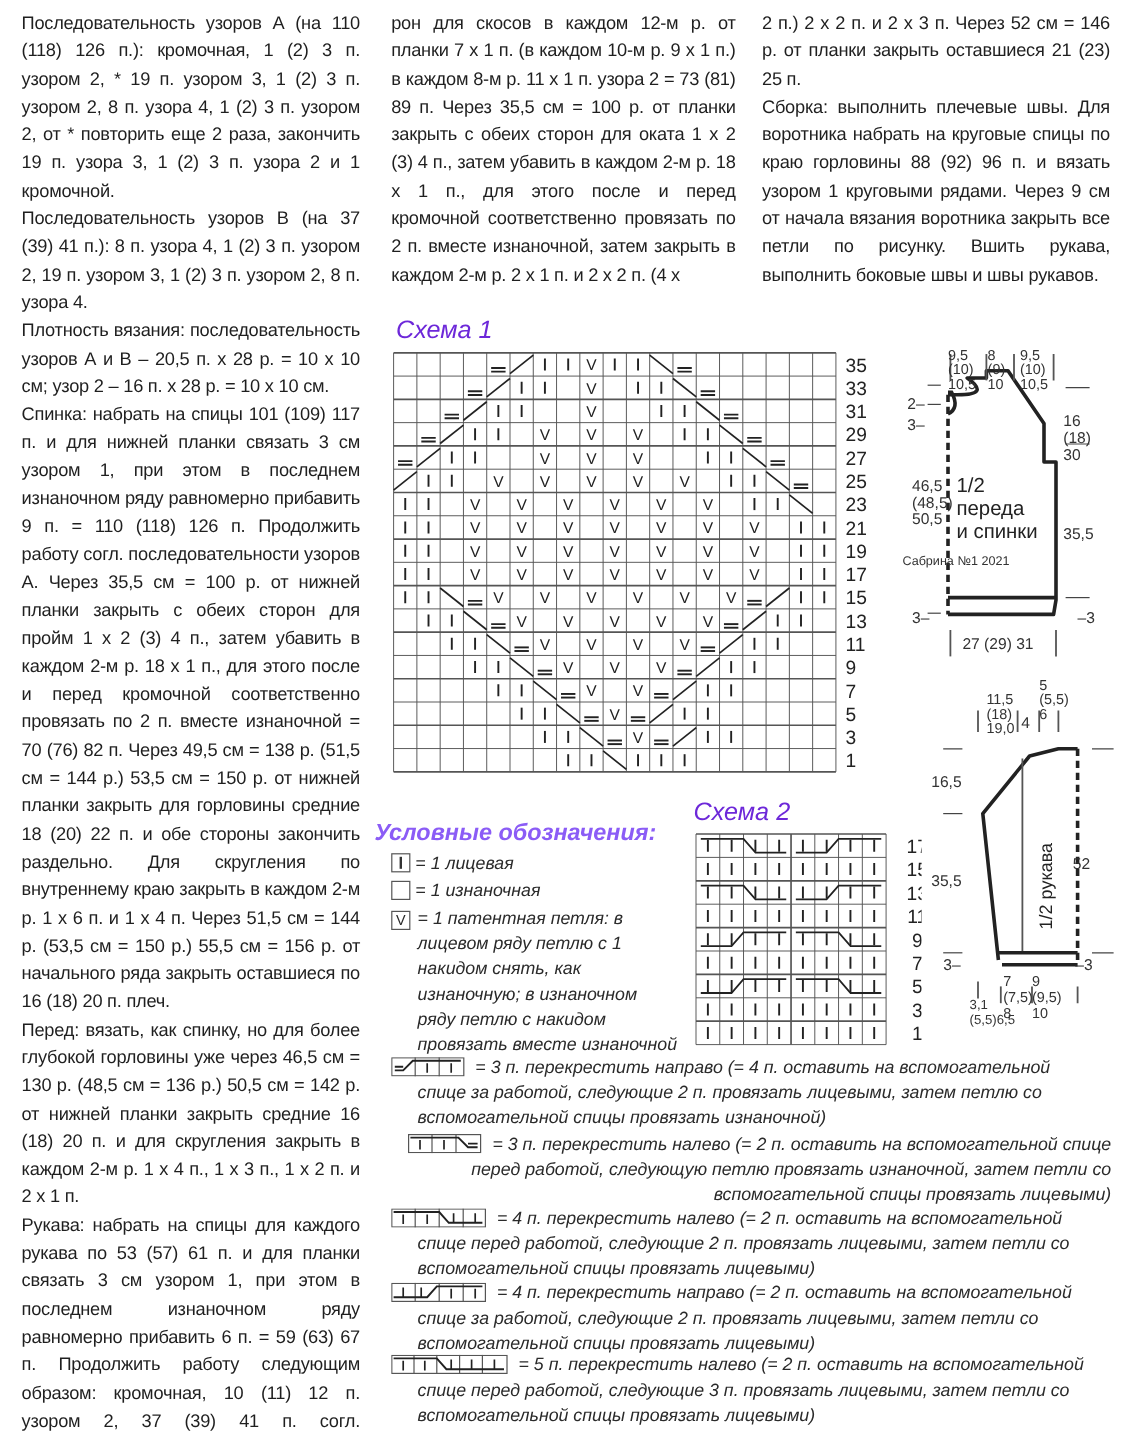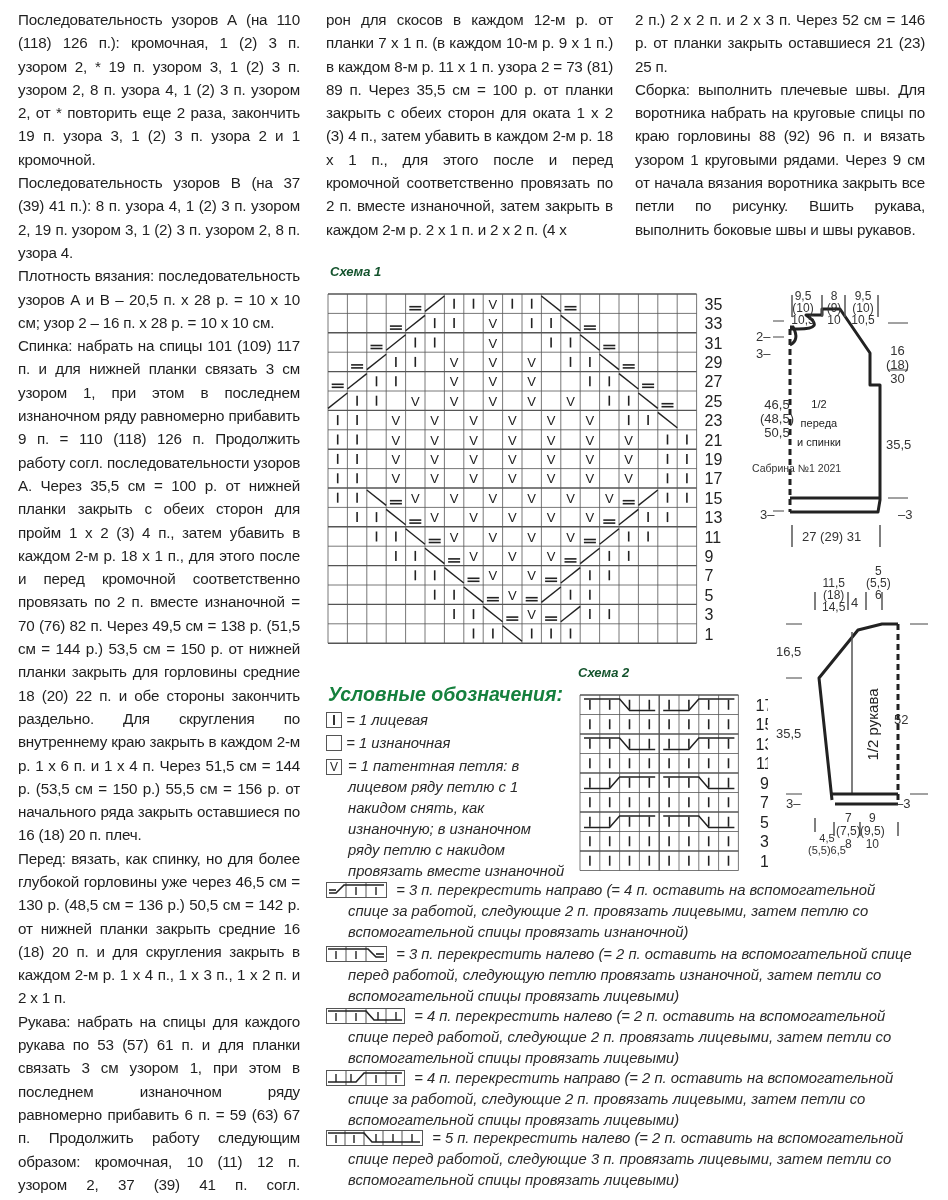--- a/index.html
+++ b/index.html
@@ -3,26 +3,26 @@
 <meta charset="utf-8">
 <style>
   html,body{margin:0;padding:0;background:#fff;}
   body{width:948px;height:1200px;position:relative;overflow:hidden;font-family:"Liberation Sans",sans-serif;color:#1f1f1f;}
   .col{position:absolute;top:8px;font-size:15.2px;line-height:23.3px;text-align:justify;letter-spacing:-0.2px;}
   .col p{margin:0;}
   .c1{left:18px;width:282px;}
   .c2{left:326px;width:287px;}
   .c3{left:635px;width:290px;}
   b.h{font-weight:normal;}
-  .title{position:absolute;font-weight:bold;font-style:italic;font-size:13px;color:#14532d;}
-  .legend-title{position:absolute;left:328px;top:683px;font-weight:bold;font-style:italic;font-size:19.5px;color:#15803d;}
+  .title{position:absolute;font-weight:normal;font-style:italic;font-size:21px;color:#6d28d9;}
+  .legend-title{position:absolute;left:312px;top:683px;font-weight:bold;font-style:italic;font-size:19.5px;color:#8b5cf6;}
   .leg{position:absolute;font-style:italic;font-size:14.8px;line-height:21px;color:#2a2a2a;}
   .sym{display:inline-block;border:1.5px solid #555;background:#fff;height:14px;vertical-align:-3px;position:relative;}
   .cable{position:absolute;font-style:italic;font-size:14.8px;line-height:21px;color:#2a2a2a;left:326px;width:600px;}
-  .dim{position:absolute;font-size:13px;line-height:13px;color:#333;text-align:center;}
+  .dim{position:absolute;font-size:13px;line-height:13px;color:#333;text-align:left;}
   svg text{font-family:"Liberation Sans",sans-serif;}
 </style>
 </head>
 <body>
 
 <div class="col c1">
   <p><b class="h">Последовательность узоров А</b><span> (на 110 (118) 126 п.): кромочная, 1 (2) 3 п. узором 2, * 19 п. узором 3, 1 (2) 3 п. узором 2, 8 п. узора 4, 1 (2) 3 п. узором 2, от * повторить еще 2 раза, закончить 19 п. узора 3, 1 (2) 3 п. узора 2 и 1 кромочной.</span></p>
   <p><b class="h">Последовательность узоров В</b><span> (на 37 (39) 41 п.): 8 п. узора 4, 1 (2) 3 п. узором 2, 19 п. узором 3, 1 (2) 3 п. узором 2, 8 п. узора 4.</span></p>
   <p><b class="h">Плотность вязания:</b><span> последовательность узоров А и В – 20,5 п. x 28 р. = 10 x 10 см; узор 2 – 16 п. x 28 р. = 10 x 10 см.</span></p>
   <p><b class="h">Спинка:</b><span> набрать на спицы 101 (109) 117 п. и для нижней планки связать 3 см узором 1, при этом в последнем изнаночном ряду равномерно прибавить 9 п. = 110 (118) 126 п. Продолжить работу согл. последовательности узоров А. Через 35,5 см = 100 р. от нижней планки закрыть с обеих сторон для пройм 1 x 2 (3) 4 п., затем убавить в каждом 2-м р. 18 x 1 п., для этого после и перед кромочной соответственно провязать по 2 п. вместе изнаночной = 70 (76) 82 п. Через 49,5 см = 138 р. (51,5 см = 144 р.) 53,5 см = 150 р. от нижней планки закрыть для горловины средние 18 (20) 22 п. и обе стороны закончить раздельно. Для скругления по внутреннему краю закрыть в каждом 2-м р. 1 x 6 п. и 1 x 4 п. Через 51,5 см = 144 р. (53,5 см = 150 р.) 55,5 см = 156 р. от начального ряда закрыть оставшиеся по 16 (18) 20 п. плеч.</span></p>
@@ -336,21 +336,21 @@
     <line x1="20" y1="0" x2="20" y2="16" stroke="#555"></line>
       <line x1="40" y1="0" x2="40" y2="16" stroke="#555"></line>
     <path d="M3 11 H10 L18 3 H58" fill="none" stroke="#222" stroke-width="1.6"></path>
     <line x1="3" y1="8" x2="10" y2="8" stroke="#222" stroke-width="1.6"></line>
     <line x1="30" y1="5" x2="30" y2="13" stroke="#222" stroke-width="1.4"></line>
       <line x1="50" y1="5" x2="50" y2="13" stroke="#222" stroke-width="1.4"></line>
   </svg>
   <span>= 3 п. перекрестить направо (= 4 п. оставить на вспомогательной</span>
   <div style="padding-left:22px;">спице за работой, следующие 2 п. провязать лицевыми, затем петлю со вспомогательной спицы провязать изнаночной)</div>
 </div>
-<div class="cable" style="top:944px;">
+<div class="cable" style="top:944px;text-align:right;">
   <svg width="66" height="16" style="vertical-align:-3px;">
     <rect x="0.5" y="0.5" width="60" height="15" fill="#fff" stroke="#555"></rect>
     <line x1="20" y1="0" x2="20" y2="16" stroke="#555"></line>
       <line x1="40" y1="0" x2="40" y2="16" stroke="#555"></line>
     <path d="M2 3 H42 L50 11 H58" fill="none" stroke="#222" stroke-width="1.6"></path>
     <line x1="50" y1="8" x2="58" y2="8" stroke="#222" stroke-width="1.6"></line>
     <line x1="10" y1="5" x2="10" y2="13" stroke="#222" stroke-width="1.4"></line>
       <line x1="30" y1="5" x2="30" y2="13" stroke="#222" stroke-width="1.4"></line>
   </svg>
   <span>= 3 п. перекрестить налево (= 2 п. оставить на вспомогательной спице</span>
@@ -558,21 +558,21 @@
 <div class="dim" style="left:886px;top:344px;line-height:14px;">
     <div>16</div>
     <div>(18)</div>
     <div>30</div>
   </div>
 <div class="dim" style="left:760px;top:398px;line-height:14px;">
     <div>46,5</div>
     <div>(48,5)</div>
     <div>50,5</div>
   </div>
-<div class="dim" style="left:797px;top:395px;font-size:11px;line-height:19px;color:#222;">
+<div class="dim" style="left:797px;top:395px;font-size:17px;line-height:19px;color:#222;">
     <div>1/2</div>
     <div>переда</div>
     <div>и спинки</div>
   </div>
 <div class="dim" style="left:886px;top:438px;">35,5</div>
 <div class="dim" style="left:752px;top:462px;font-size:10.5px;text-align:left;">Сабрина №1 2021</div>
 <div class="dim" style="left:760px;top:508px;">3–</div>
 <div class="dim" style="left:898px;top:508px;">–3</div>
 <div class="dim" style="left:802px;top:530px;">27 (29) 31</div>
 
@@ -591,38 +591,38 @@
   <line x1="116" y1="32" x2="116" y2="50" stroke="#555" stroke-width="1.5"></line>
   <line x1="132" y1="32" x2="132" y2="50" stroke="#555" stroke-width="1.5"></line>
   <line x1="65" y1="258" x2="65" y2="272" stroke="#555" stroke-width="1.5"></line>
   <line x1="84" y1="262" x2="84" y2="276" stroke="#555" stroke-width="1.5"></line>
   <line x1="110" y1="262" x2="110" y2="276" stroke="#555" stroke-width="1.5"></line>
   <line x1="148" y1="262" x2="148" y2="276" stroke="#555" stroke-width="1.5"></line>
 </svg>
 <div class="dim" style="left:822px;top:577px;line-height:12px;font-size:12px;">
     <div>11,5</div>
     <div>(18)</div>
-    <div>14,5</div>
+    <div>19,0</div>
   </div>
 <div class="dim" style="left:851px;top:596px;">4</div>
 <div class="dim" style="left:866px;top:565px;line-height:12px;font-size:12px;">
     <div>5</div>
     <div>(5,5)</div>
     <div>6</div>
   </div>
 <div class="dim" style="left:776px;top:645px;">16,5</div>
 <div class="dim" style="left:776px;top:727px;">35,5</div>
 <div class="dim" style="left:894px;top:713px;">52</div>
 <div class="dim" style="left:862px;top:668px;width:20px;height:120px;">
     <div style="transform:rotate(-90deg);transform-origin:center;position:absolute;left:-40px;top:50px;width:100px;font-size:15px;color:#222;">1/2 рукава</div>
   </div>
 <div class="dim" style="left:786px;top:797px;">3–</div>
 <div class="dim" style="left:896px;top:797px;">–3</div>
 <div class="dim" style="left:808px;top:832px;line-height:12px;font-size:11px;">
-    <div>4,5</div>
+    <div>3,1</div>
     <div>(5,5)6,5</div>
   </div>
 <div class="dim" style="left:836px;top:812px;line-height:13px;font-size:12px;">
     <div>7</div>
     <div>(7,5)</div>
     <div>8</div>
   </div>
 <div class="dim" style="left:860px;top:812px;line-height:13px;font-size:12px;">
     <div>9</div>
     <div>(9,5)</div>

